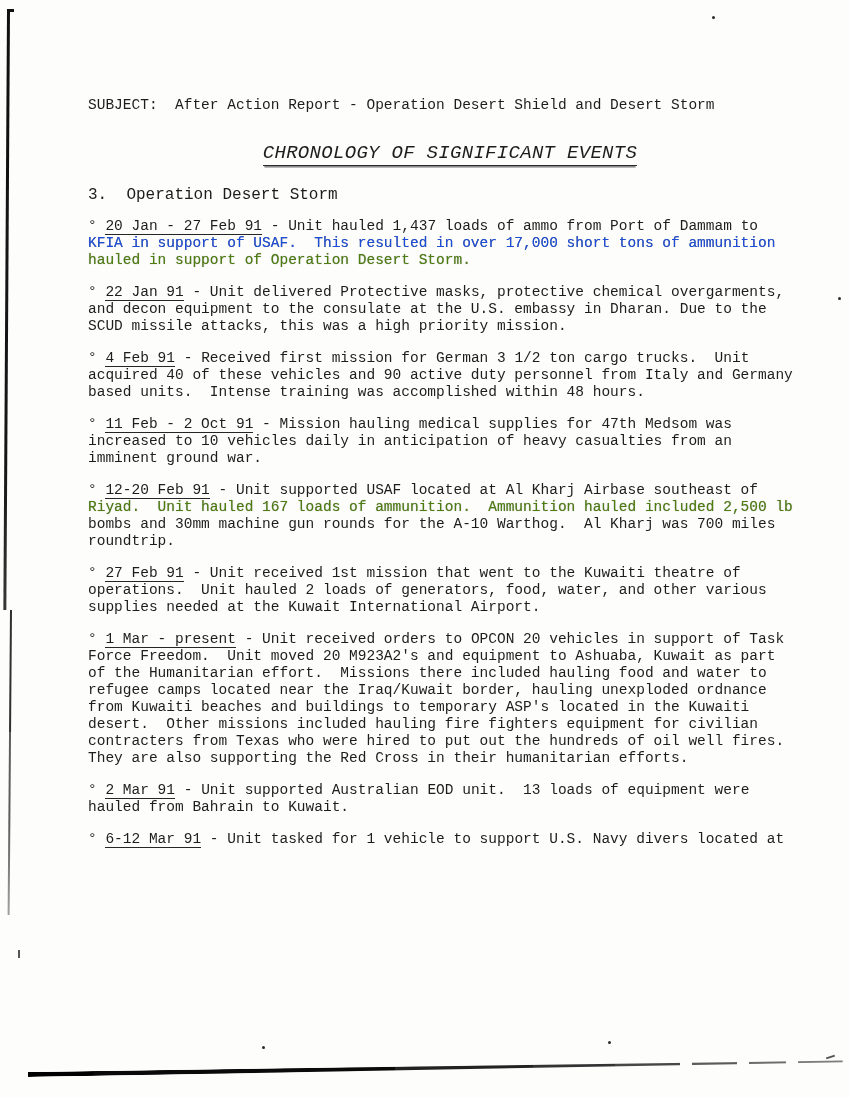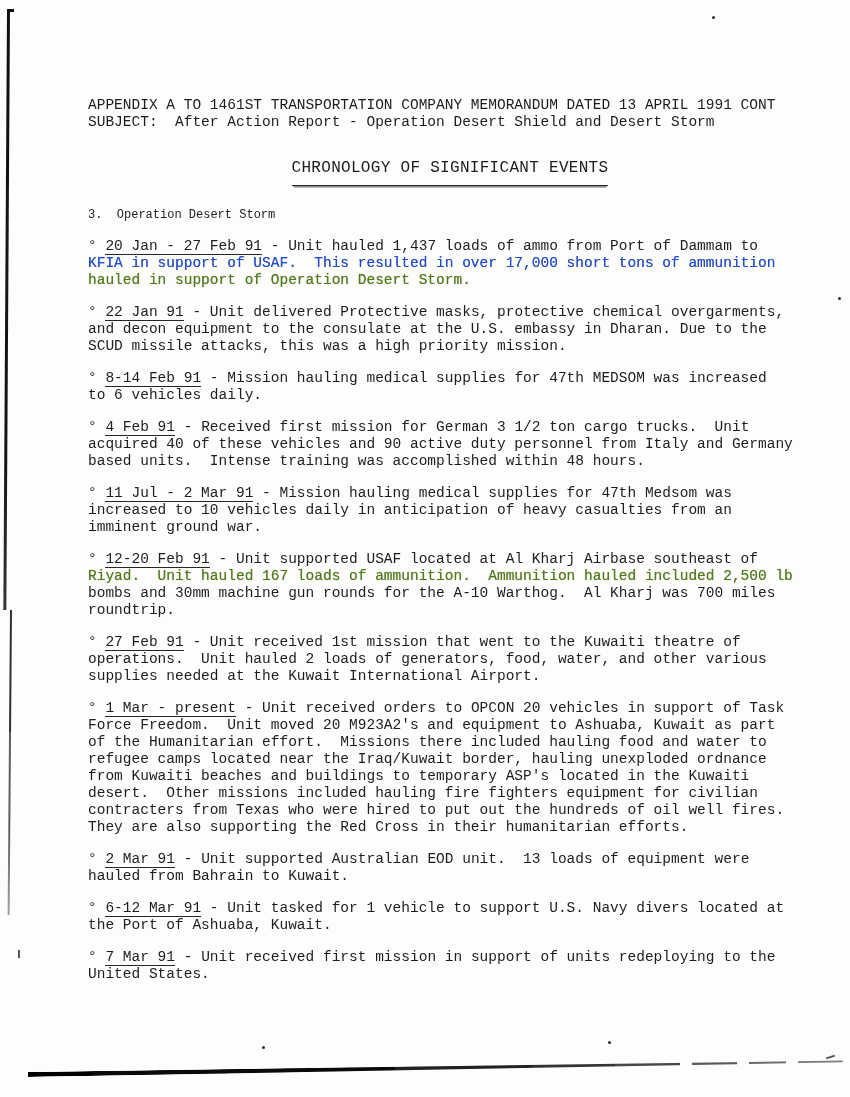--- a/index.html
+++ b/index.html
@@ -32,25 +32,26 @@
       transparent 93% 94.5%,rgba(70,70,70,.7) 94.5% 100%);
     clip-path:polygon(0 0,100% 28%,100% 62%,0 100%);
   }
   .end-dash{position:absolute;left:826px;top:1056px;width:9px;height:2px;background:#555;transform:rotate(-18deg);}
   .speck{position:absolute;background:#2a2a2a;border-radius:50%;}
 
   .content{position:absolute;left:88px;top:97px;width:724px;}
   .hdr{white-space:pre;font-size:14.5px;line-height:17px;}
   .heading-row{text-align:center;margin:28px 0 21px 0;}
   .heading{
-    display:inline-block;font-size:16px;letter-spacing:.3px;
-    border-bottom:1.8px solid #2a2a2a;padding-bottom:8px;
+    display:inline-block;font-size:19px;letter-spacing:.3px;
+    border-bottom:1.8px solid #2a2a2a;padding-bottom:1px;
     box-shadow:0 3px 0 -1.4px rgba(45,45,45,.55);
+    font-style:italic;
   }
-  .section-title{white-space:pre;font-size:12px;line-height:17px;margin:0 0 14px 0;}
+  .section-title{white-space:pre;font-size:16px;line-height:17px;margin:0 0 14px 0;}
 
   .event{font-size:14.5px;line-height:17px;margin:0 0 15px 0;}
   .event .bullet{white-space:pre;}
   .event .date{white-space:pre;border-bottom:1.6px solid #262626;padding-bottom:0;text-align:center;}
   .event .ln{white-space:pre;}
   .event .ln.block{display:block;}
   .fade-medium{color:#1d4ed8;text-shadow:0 0 .6px #777;}
   .fade-heavy{color:#4d7c0f;text-shadow:0 0 1px #9a9a9a;filter:blur(.35px);}
 </style>
 </head>
@@ -63,36 +64,33 @@
   <div class="edge-left-lower"></div>
   <div class="bottom-line"></div>
   <div class="end-dash"></div>
   <div class="speck" style="left:712px;top:16px;width:3px;height:3px;"></div>
   <div class="speck" style="left:838px;top:297px;width:3px;height:3px;"></div>
   <div class="speck" style="left:262px;top:1046px;width:3px;height:3px;"></div>
   <div class="speck" style="left:608px;top:1041px;width:3px;height:3px;"></div>
   <div class="speck" style="left:18px;top:950px;width:2px;height:8px;border-radius:0;background:#555;"></div>
 
   <div class="content">
-    <div class="hdr">APPENDIX A TO 1461ST TRANSPORTATION COMPANY MEMORANDUM DATED 13 APRIL 1991 CONT</div>
     <div class="hdr">SUBJECT:  After Action Report - Operation Desert Shield and Desert Storm</div>
 
     <div class="heading-row">
       <span class="heading">CHRONOLOGY OF SIGNIFICANT EVENTS</span>
     </div>
 
     <div class="section-title">3.  Operation Desert Storm</div>
 
     <div>
         <p class="event"><span class="bullet">° </span><span class="date">20 Jan - 27 Feb 91</span><span class="ln"> - </span><span class="ln">Unit hauled 1,437 loads of ammo from Port of Dammam to</span><span class="ln block fade-medium">KFIA in support of USAF.  This resulted in over 17,000 short tons of ammunition</span><span class="ln block fade-heavy">hauled in support of Operation Desert Storm.</span></p>
         <p class="event"><span class="bullet">° </span><span class="date">22 Jan 91</span><span class="ln"> - </span><span class="ln">Unit delivered Protective masks, protective chemical overgarments,</span><span class="ln block">and decon equipment to the consulate at the U.S. embassy in Dharan. Due to the</span><span class="ln block">SCUD missile attacks, this was a high priority mission.</span></p>
-        <p class="event"><span class="bullet">° </span><span class="date">8-14 Feb 91</span><span class="ln"> - </span><span class="ln">Mission hauling medical supplies for 47th MEDSOM was increased</span><span class="ln block">to 6 vehicles daily.</span></p>
         <p class="event"><span class="bullet">° </span><span class="date">4 Feb 91</span><span class="ln"> - </span><span class="ln">Received first mission for German 3 1/2 ton cargo trucks.  Unit</span><span class="ln block">acquired 40 of these vehicles and 90 active duty personnel from Italy and Germany</span><span class="ln block">based units.  Intense training was accomplished within 48 hours.</span></p>
-        <p class="event"><span class="bullet">° </span><span class="date">11 Jul - 2 Mar 91</span><span class="ln"> - </span><span class="ln">Mission hauling medical supplies for 47th Medsom was</span><span class="ln block">increased to 10 vehicles daily in anticipation of heavy casualties from an</span><span class="ln block">imminent ground war.</span></p>
+        <p class="event"><span class="bullet">° </span><span class="date">11 Feb - 2 Oct 91</span><span class="ln"> - </span><span class="ln">Mission hauling medical supplies for 47th Medsom was</span><span class="ln block">increased to 10 vehicles daily in anticipation of heavy casualties from an</span><span class="ln block">imminent ground war.</span></p>
         <p class="event"><span class="bullet">° </span><span class="date">12-20 Feb 91</span><span class="ln"> - </span><span class="ln">Unit supported USAF located at Al Kharj Airbase southeast of</span><span class="ln block fade-heavy">Riyad.  Unit hauled 167 loads of ammunition.  Ammunition hauled included 2,500 lb</span><span class="ln block">bombs and 30mm machine gun rounds for the A-10 Warthog.  Al Kharj was 700 miles</span><span class="ln block">roundtrip.</span></p>
         <p class="event"><span class="bullet">° </span><span class="date">27 Feb 91</span><span class="ln"> - </span><span class="ln">Unit received 1st mission that went to the Kuwaiti theatre of</span><span class="ln block">operations.  Unit hauled 2 loads of generators, food, water, and other various</span><span class="ln block">supplies needed at the Kuwait International Airport.</span></p>
         <p class="event"><span class="bullet">° </span><span class="date">1 Mar - present</span><span class="ln"> - </span><span class="ln">Unit received orders to OPCON 20 vehicles in support of Task</span><span class="ln block">Force Freedom.  Unit moved 20 M923A2's and equipment to Ashuaba, Kuwait as part</span><span class="ln block">of the Humanitarian effort.  Missions there included hauling food and water to</span><span class="ln block">refugee camps located near the Iraq/Kuwait border, hauling unexploded ordnance</span><span class="ln block">from Kuwaiti beaches and buildings to temporary ASP's located in the Kuwaiti</span><span class="ln block">desert.  Other missions included hauling fire fighters equipment for civilian</span><span class="ln block">contracters from Texas who were hired to put out the hundreds of oil well fires.</span><span class="ln block">They are also supporting the Red Cross in their humanitarian efforts.</span></p>
         <p class="event"><span class="bullet">° </span><span class="date">2 Mar 91</span><span class="ln"> - </span><span class="ln">Unit supported Australian EOD unit.  13 loads of equipment were</span><span class="ln block">hauled from Bahrain to Kuwait.</span></p>
-        <p class="event"><span class="bullet">° </span><span class="date">6-12 Mar 91</span><span class="ln"> - </span><span class="ln">Unit tasked for 1 vehicle to support U.S. Navy divers located at</span><span class="ln block">the Port of Ashuaba, Kuwait.</span></p>
-        <p class="event"><span class="bullet">° </span><span class="date">7 Mar 91</span><span class="ln"> - </span><span class="ln">Unit received first mission in support of units redeploying to the</span><span class="ln block">United States.</span></p>
+        <p class="event"><span class="bullet">° </span><span class="date">6-12 Mar 91</span><span class="ln"> - </span><span class="ln">Unit tasked for 1 vehicle to support U.S. Navy divers located at</span></p>
       </div>
   </div>
 </div>
 
 </body></html>

